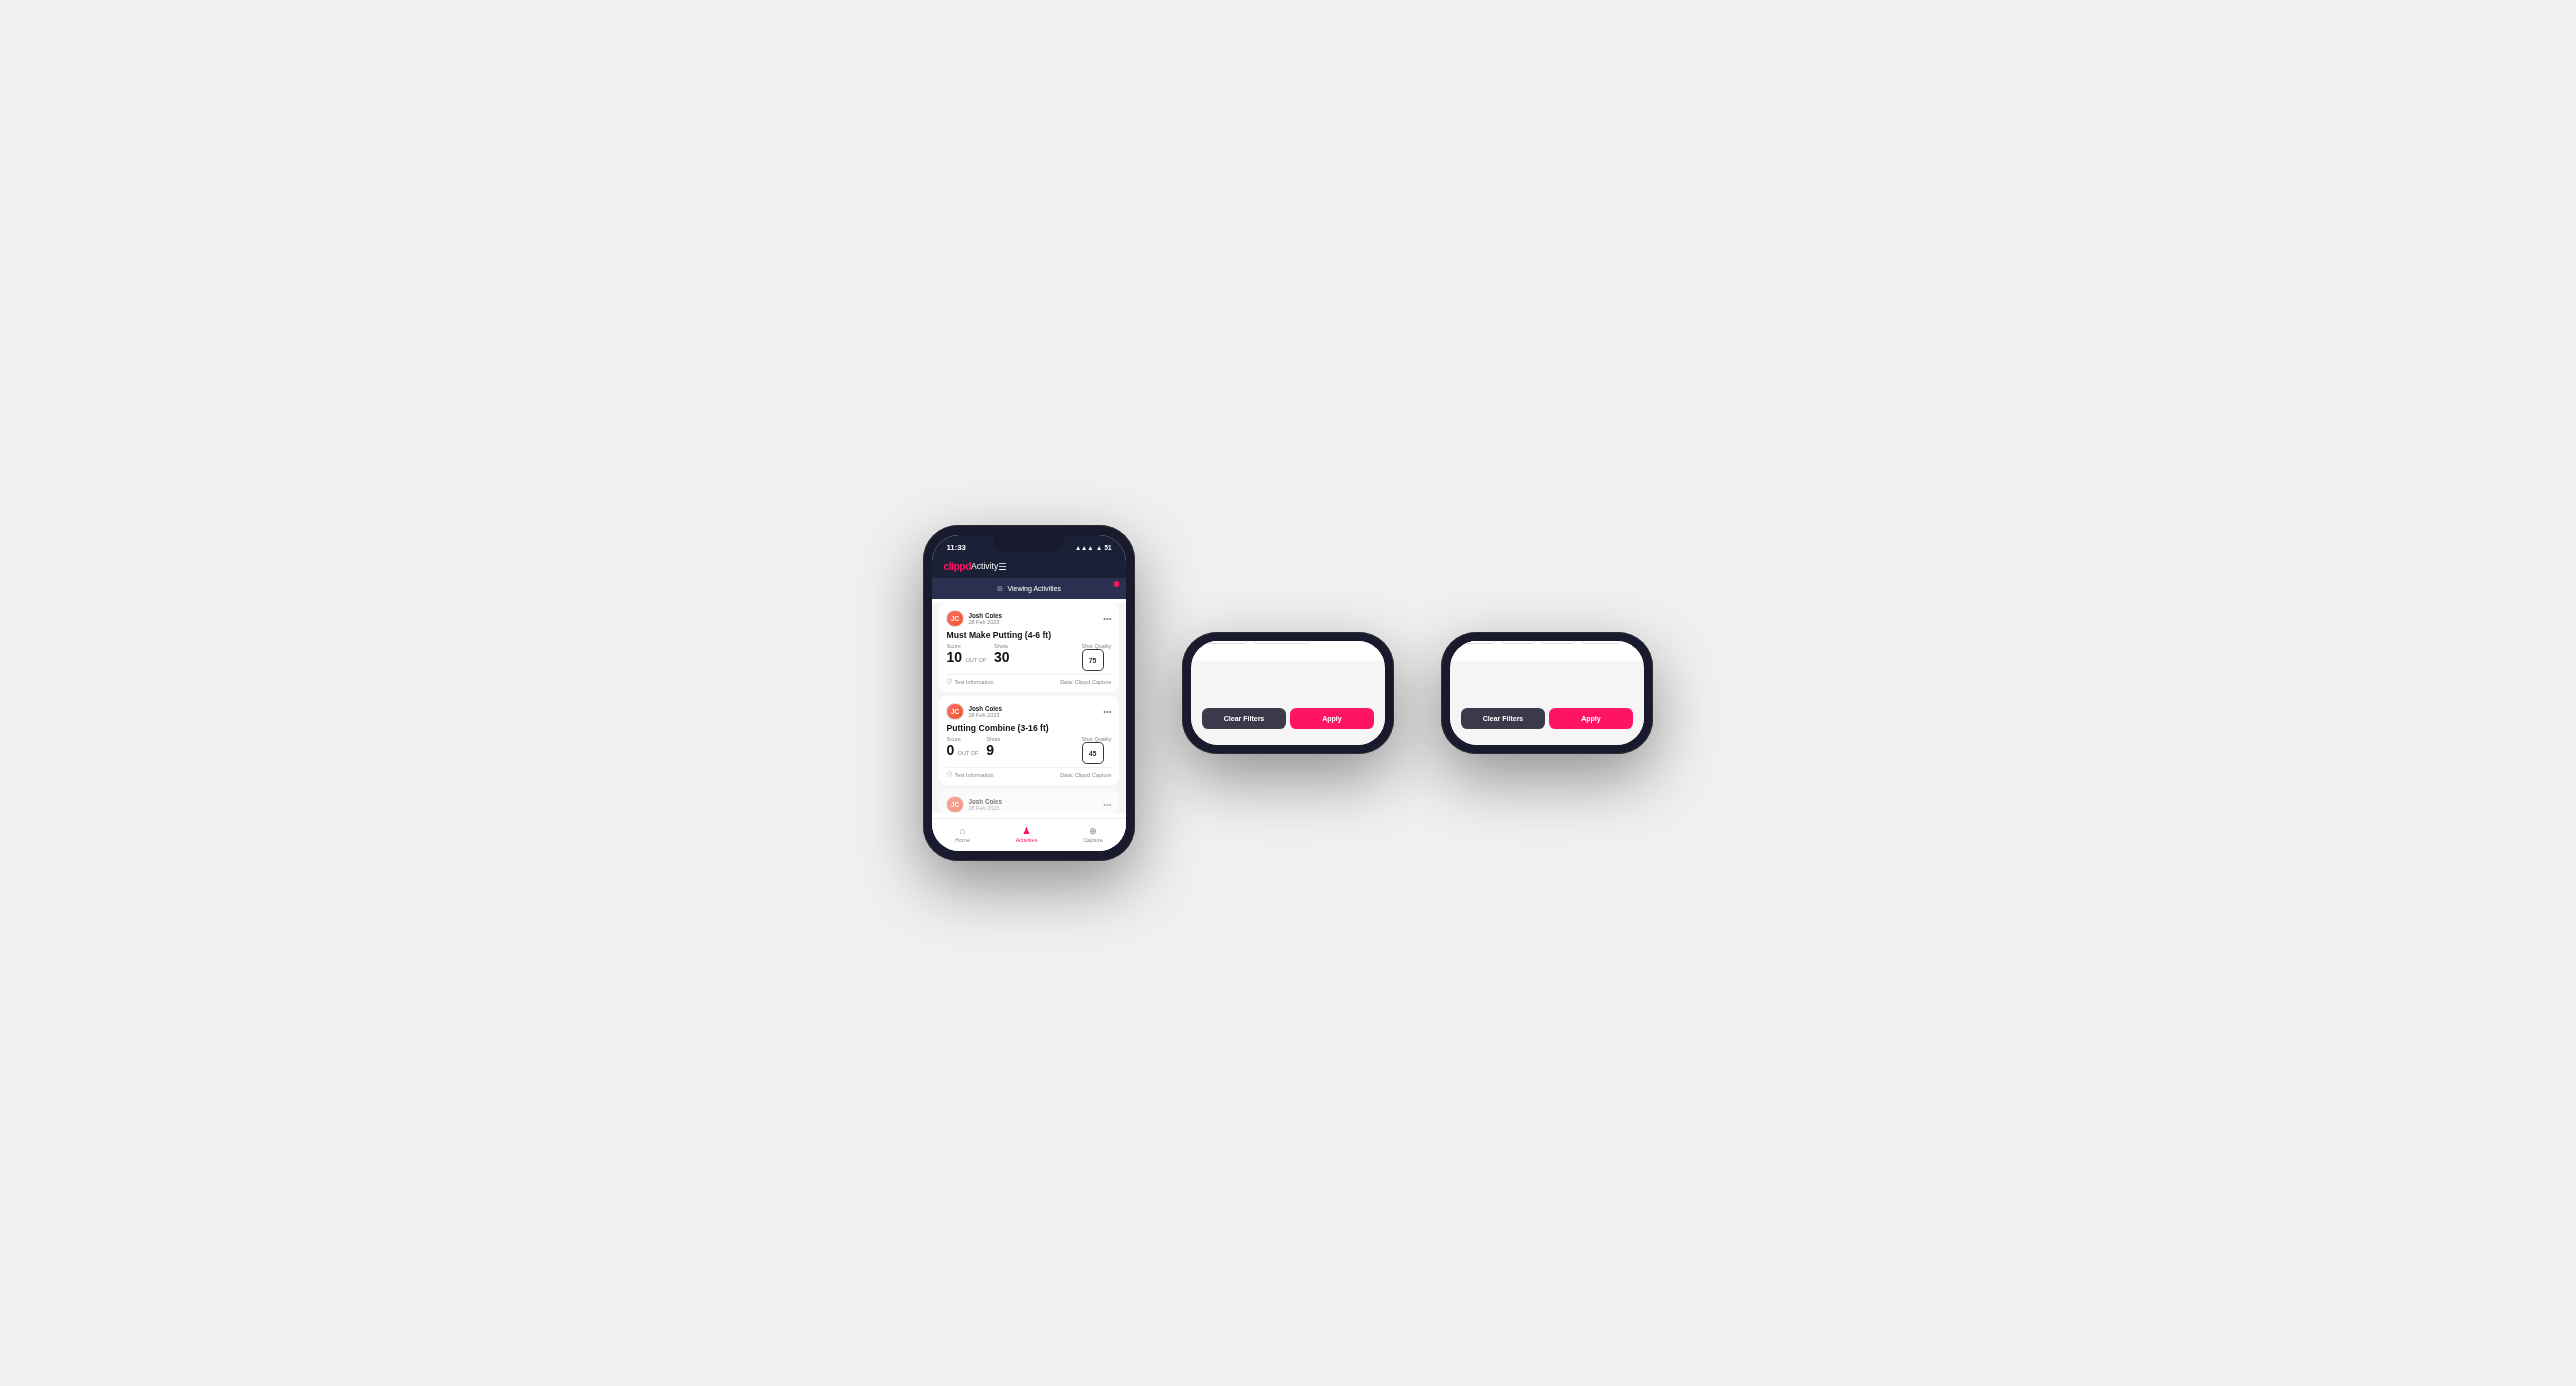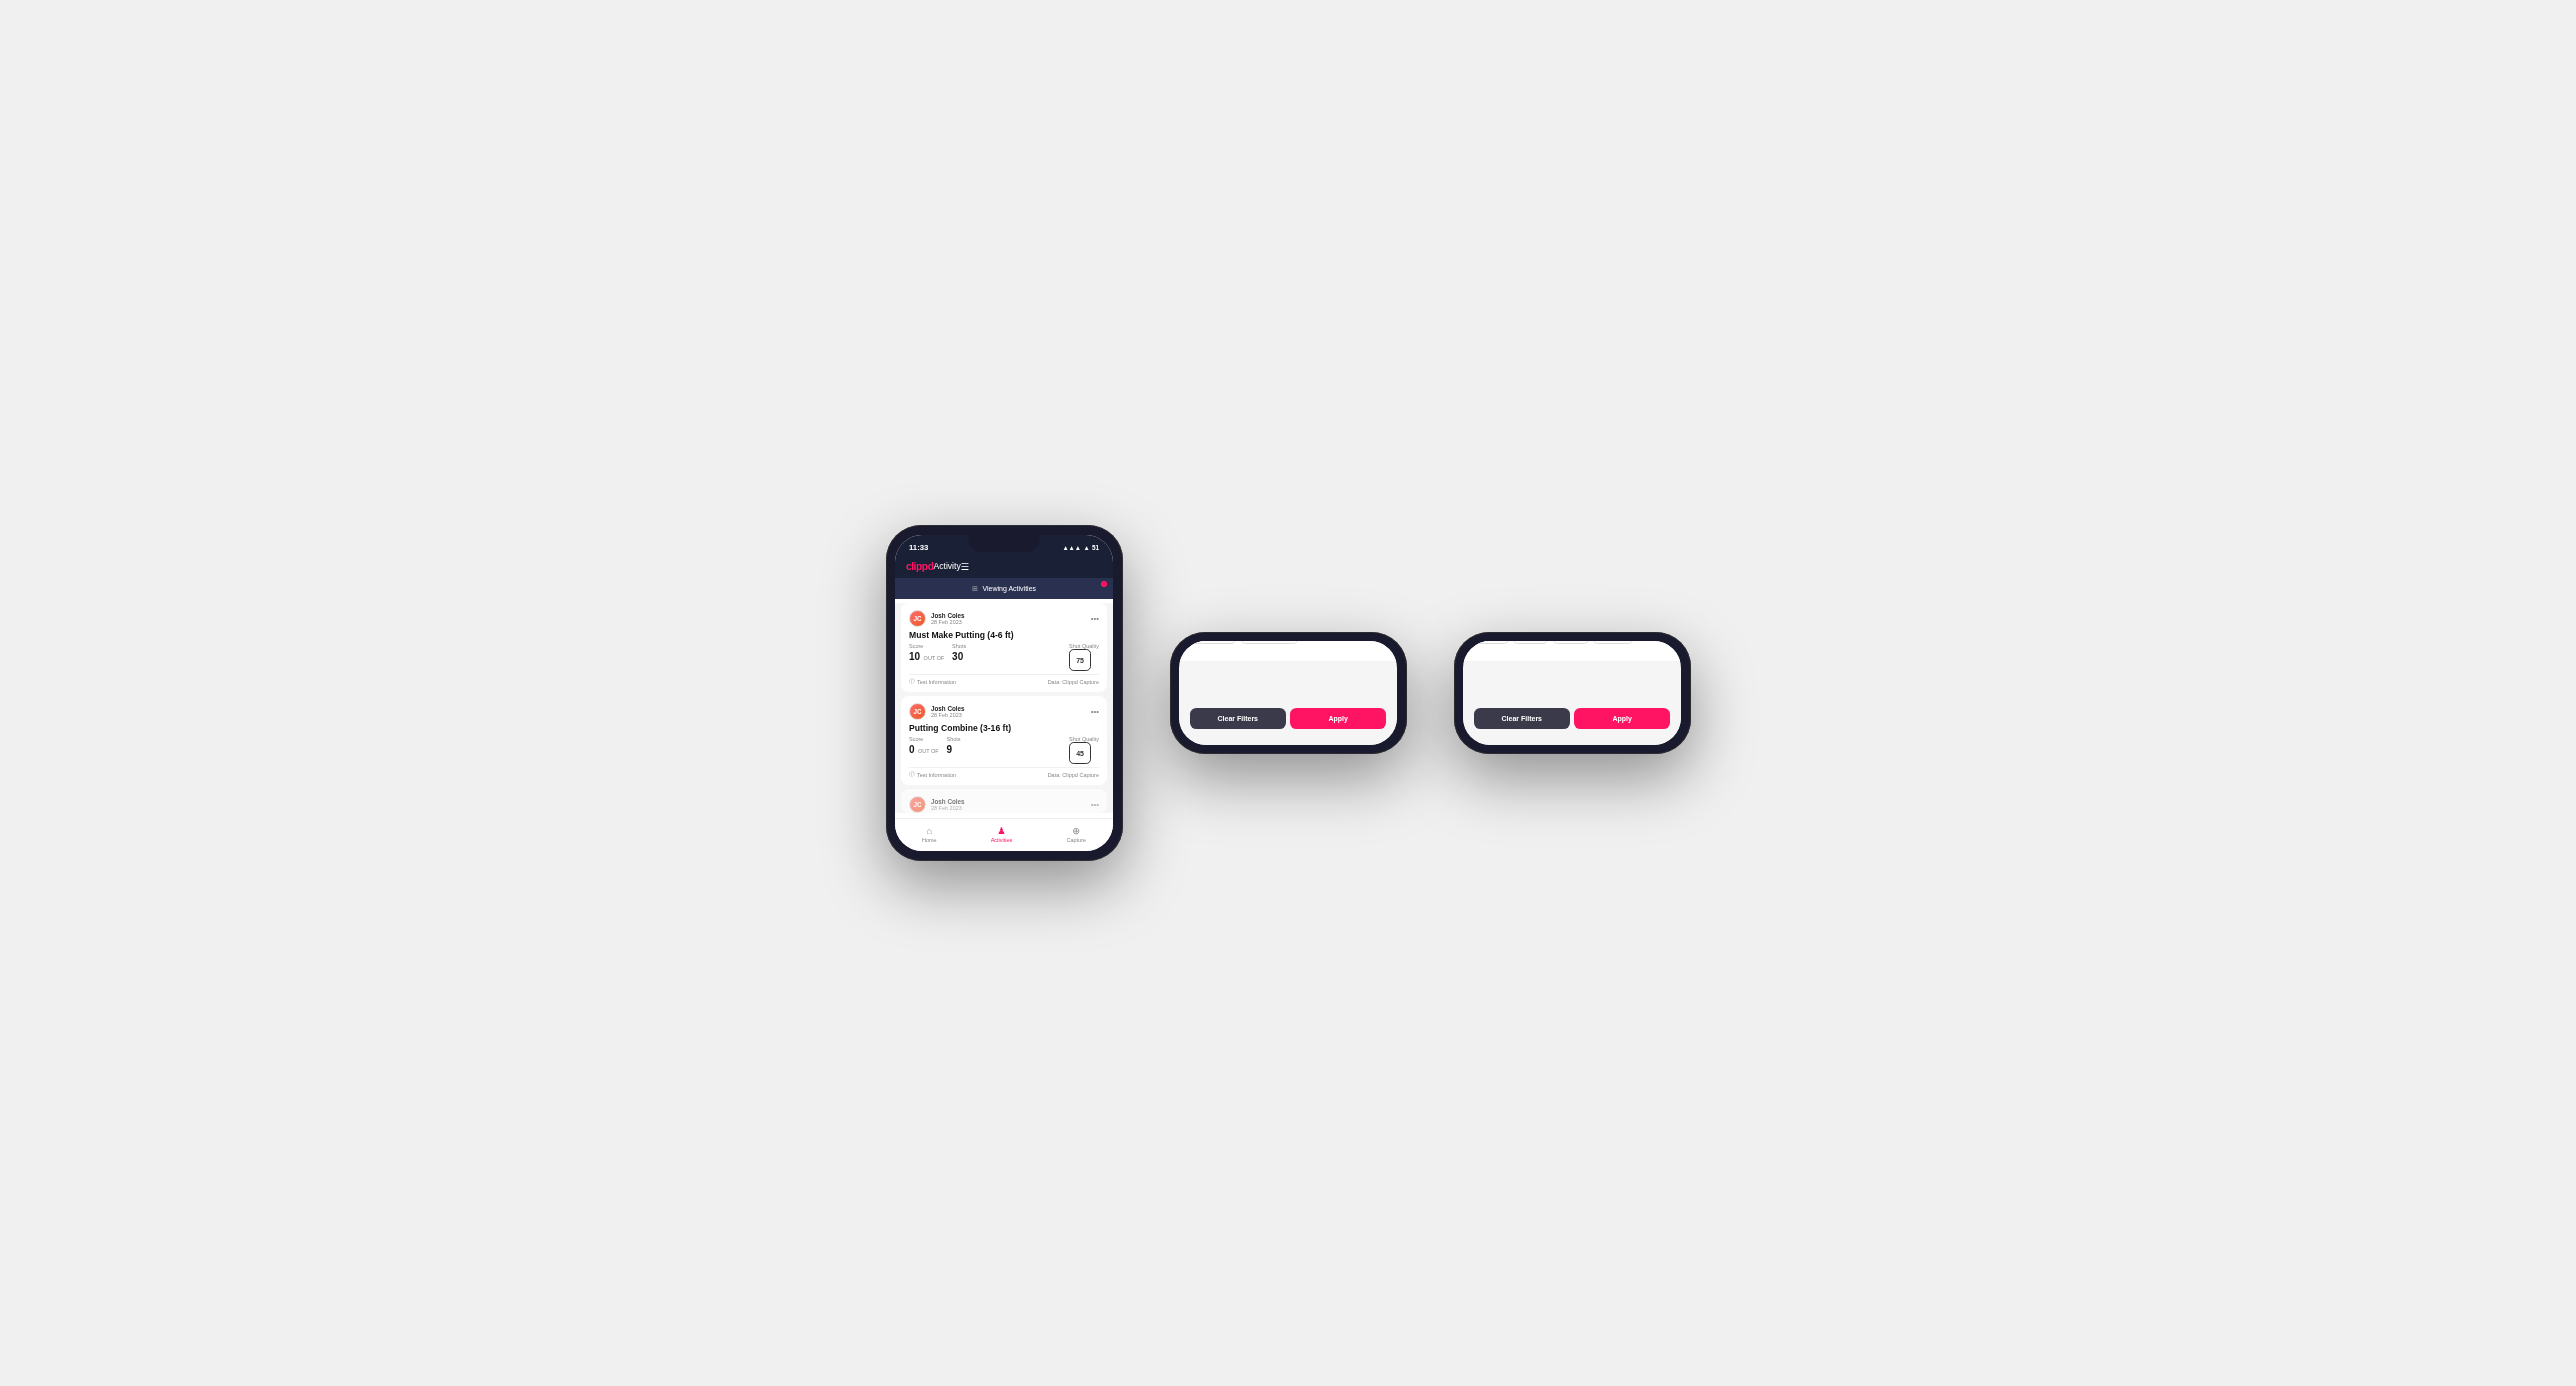--- a/index.html
+++ b/index.html
@@ -13,21 +13,21 @@
     }
     .scene {
       display: flex;
       gap: 47px;
       align-items: center;
       padding: 47px;
     }
 
     
     .phone {
-      width: 237px;
+      width: 212px;
       background: #1a1a2e;
       border-radius: 35px;
       padding: 9.4px;
       box-shadow: 0 23.5px 63px rgba(0,0,0,0.4), inset 0 0 0 0.8px #333;
       position: relative;
     }
     .phone-inner {
       background: #fff;
       border-radius: 27px;
       overflow: hidden;
@@ -138,21 +138,21 @@
     .more-dots { color: #888; font-size: 7.8px; }
 
     .card-title { font-size: 8.6px; font-weight: 700; color: #111; margin: 3.1px 0; }
     .card-stats {
       display: flex;
       gap: 7.8px;
       align-items: baseline;
       margin: 3.1px 0;
     }
     .stat-label { font-size: 5.5px; color: #888; display: block; }
-    .stat-value { font-size: 10px; font-weight: 700; color: #111; }
+    .stat-value { font-size: 14px; font-weight: 700; color: #111; }
     .stat-outof { font-size: 5.5px; color: #888; font-weight: 400; }
     .stat-quality {
       margin-left: auto;
     }
     .quality-badge {
       width: 22px;
       height: 22px;
       border-radius: 4.7px;
       border: 1.2px solid #333;
       display: flex;

